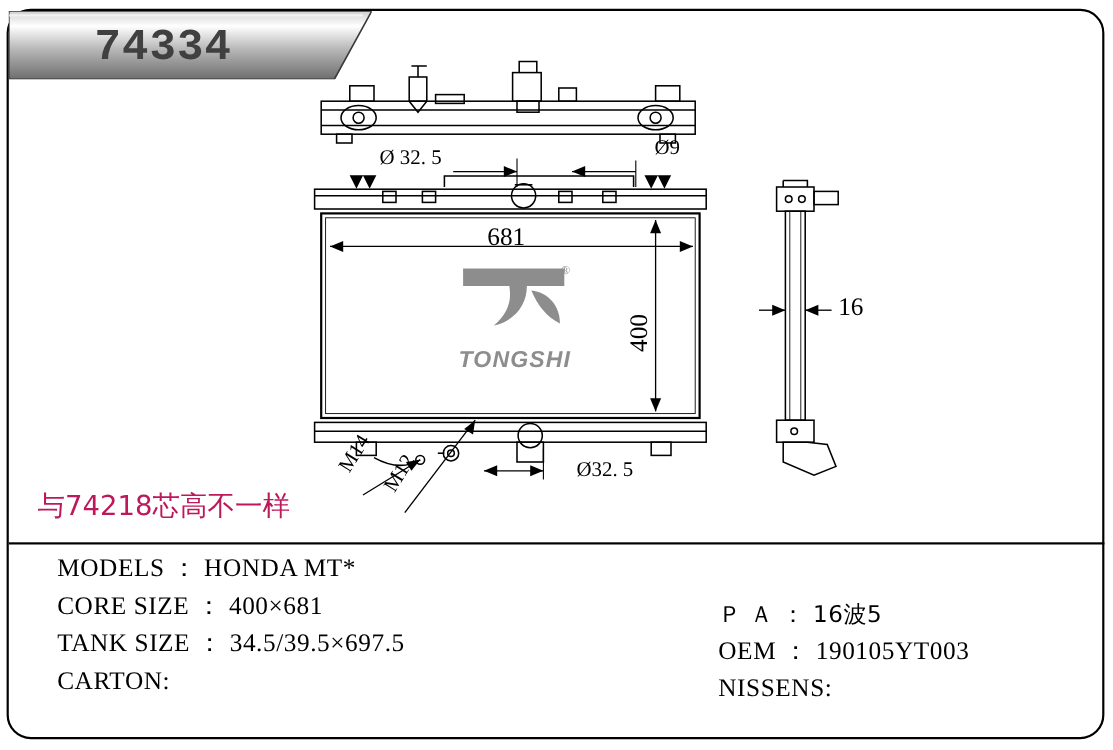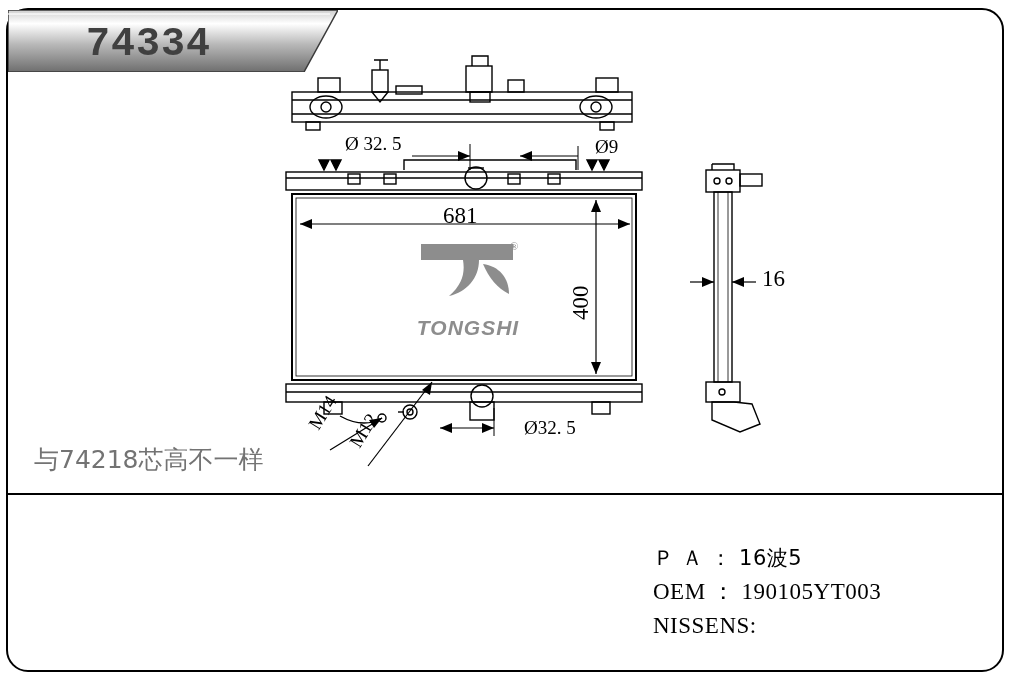--- a/index.html
+++ b/index.html
@@ -122,21 +122,21 @@
   .lbl-rot60 {
     transform: rotate(-58deg);
     transform-origin: left top;
   }
   .note-cn {
     position: absolute;
     left: 34px;
     top: 443px;
     font-family: "DejaVu Sans", sans-serif;
     font-size: 25px;
-    color: #737373;
+    color: #be185d;
     white-space: nowrap;
   }
 
   
   .specs {
     position: absolute;
     left: 8px;
     top: 500px;
     width: 996px;
     height: 170px;
@@ -291,31 +291,37 @@
   <div class="watermark">
     <svg class="mark" viewBox="0 0 110 62">
       <path d="M8,6 L100,6 L100,22 L66,22 C66,40 54,54 36,58 C50,46 52,34 50,22 L8,22 Z" fill="#8d8d8d"></path>
       <path d="M70,26 C86,28 96,40 96,56 C84,50 76,40 70,26 Z" fill="#8d8d8d"></path>
     </svg>
     <span class="reg">®</span>
     <span class="brand">TONGSHI</span>
   </div>
 
   <div class="lbl" style="left:345px; top:133px;">Ø 32. 5</div>
-  <div class="lbl" style="left:595px; top:136px;text-align:center;">Ø9</div>
+  <div class="lbl" style="left:595px; top:124px;text-align:center;">Ø9</div>
   <div class="lbl" style="left:443px; top:203px; font-size:23px;">681</div>
   <div class="lbl lbl-rot90" style="left:568px; top:320px; font-size:23px;">400</div>
   <div class="lbl" style="left:762px; top:266px; font-size:23px;">16</div>
   <div class="lbl" style="left:524px; top:417px;">Ø32. 5</div>
   <div class="lbl lbl-sm lbl-rot60" style="left:304px; top:422px;">M14</div>
   <div class="lbl lbl-sm lbl-rot60" style="left:345px; top:440px;">M12</div>
 
   <div class="note-cn">与74218芯高不一样</div>
 
   <div class="specs">
+    <div class="spec-col left">
+      <div class="spec-row">MODELS ： HONDA MT*</div>
+      <div class="spec-row">CORE SIZE ： 400×681</div>
+      <div class="spec-row">TANK SIZE ： 34.5/39.5×697.5</div>
+      <div class="spec-row">CARTON:</div>
+    </div>
     <div class="spec-col right">
       <div class="spec-row cjk">Ｐ Ａ ： 16波5</div>
       <div class="spec-row">OEM ： 190105YT003</div>
       <div class="spec-row">NISSENS:</div>
     </div>
   </div>
 
 </div>
 
 </body></html>

